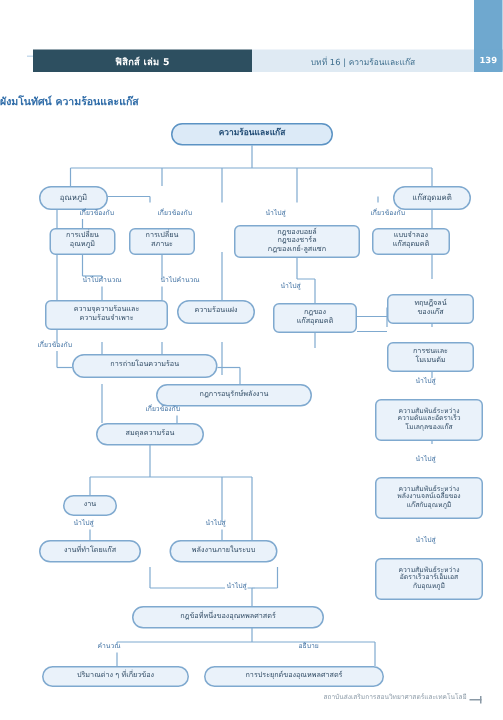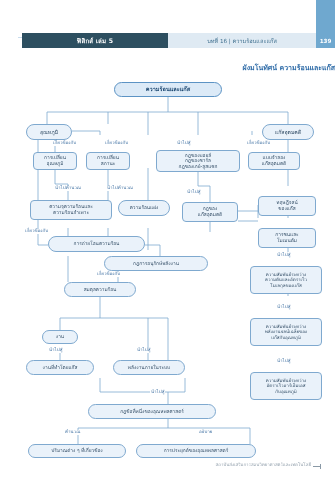--- a/index.html
+++ b/index.html
@@ -40,21 +40,21 @@
   .hdr-page{
     position:absolute;left:316px;top:33px;width:19px;height:15px;
     background:#6fa8cf;
     display:flex;align-items:center;justify-content:center;
   }
   .hdr-page-text{color:#ffffff;font-size:5.6px;font-weight:bold;}
 
   
   .page-title{
     position:absolute;left:0;top:62px;width:335px;
-    text-align:right;color:#2f6ca8;font-size:7px;font-weight:bold;
+    text-align:left;color:#2f6ca8;font-size:7px;font-weight:bold;
     white-space:nowrap;
   }
 
   
   .footer-text{
     position:absolute;right:24px;bottom:12px;
     color:#8a99a6;font-size:4.4px;white-space:nowrap;
   }
   .footer-tick{
     position:absolute;right:14px;bottom:13px;width:8px;height:1px;

